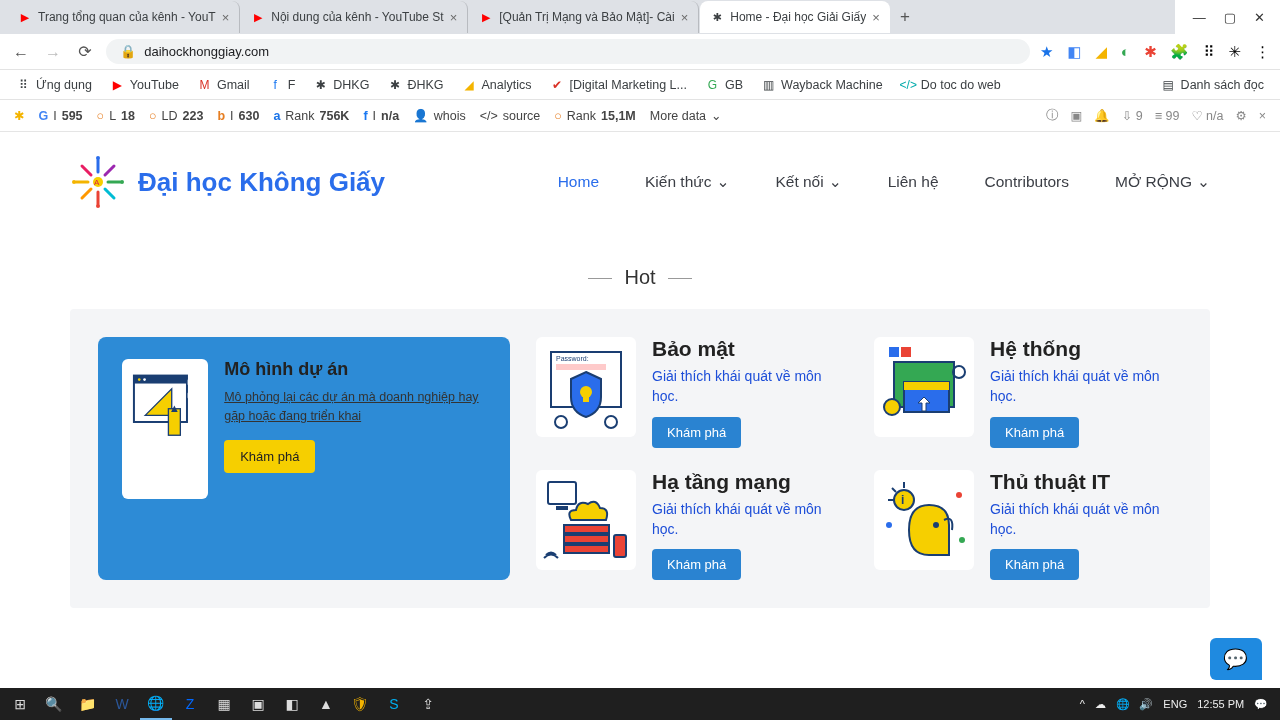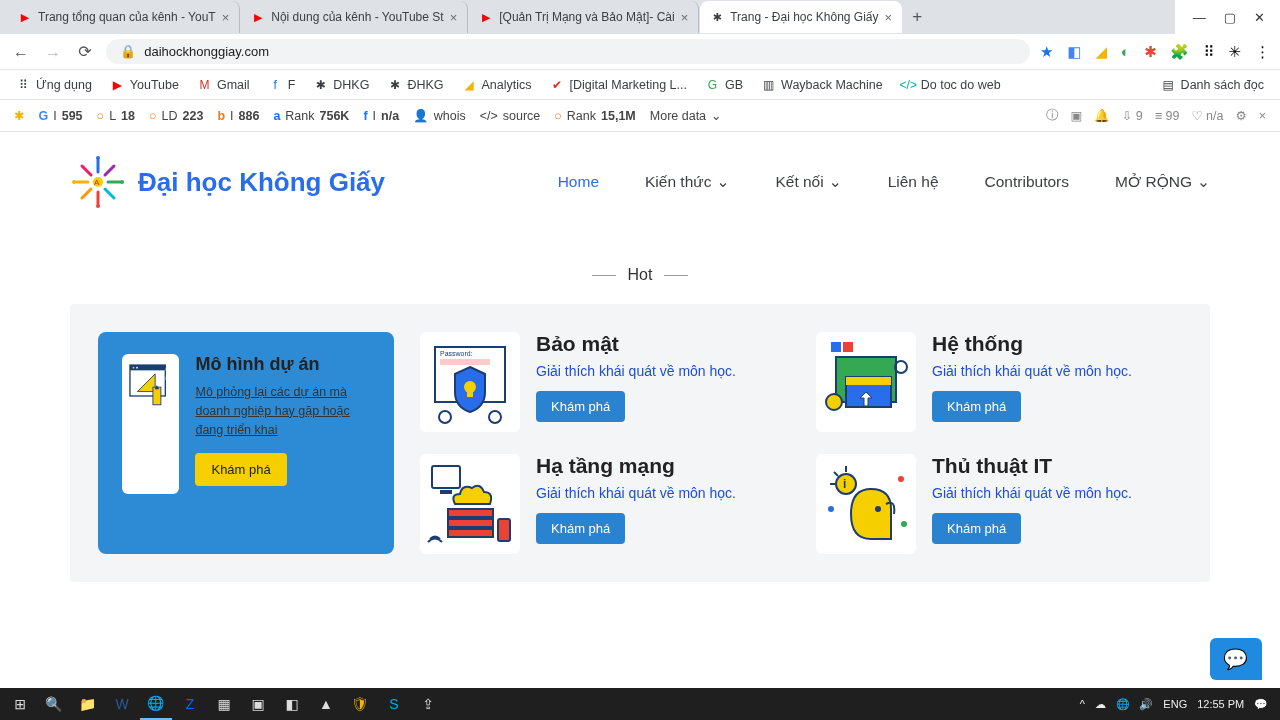--- a/index.html
+++ b/index.html
@@ -31,25 +31,25 @@
 
 .page { background: #fff; }
 .site-header { display: flex; align-items: center; justify-content: space-between; padding: 22px 70px 18px; }
 .logo-wrap { display: flex; align-items: center; gap: 12px; }
 .logo-mark { width: 56px; height: 56px; position: relative; }
 .logo-text { font-size: 26px; font-weight: 600; color: #2a6deb; }
 .main-nav { display: flex; gap: 46px; font-size: 15.5px; color: #3b3e45; }
 .nav-item { display: flex; align-items: flex-start; gap: 5px; cursor: pointer; }
 .nav-item.active { color: #2a6deb; }
 
-.hot-heading { text-align: center; font-size: 16px; color: #333; margin: 38px 0 20px; }
+.hot-heading { text-align: center; font-size: 20px; color: #333; margin: 38px 0 20px; }
 .hot-heading::before, .hot-heading::after { content:""; display:inline-block; width:24px; height:1px; background:#999; vertical-align:middle; margin:0 12px;}
 
 .categories { background: #f4f5f7; margin: 0 70px; padding: 28px 28px; border-radius: 4px; display: flex; gap: 26px; }
-.featured { background: #2d8bd6; width: 296px; border-radius: 8px; padding: 22px 24px 12px; display: flex; gap: 16px; color: #fff; }
+.featured { background: #2d8bd6; width: 412px; border-radius: 8px; padding: 22px 24px 12px; display: flex; gap: 16px; color: #fff; }
 .featured-art { width: 130px; height: 140px; background: #fff; border-radius: 6px; position:relative; }
 .featured-body h3 { font-size: 18px; margin-bottom: 8px; color:#222; font-weight:700;}
 .featured-body p { font-size: 12.5px; line-height: 1.5; color: #333; margin-bottom: 14px; text-decoration: underline; }
 .btn-yellow { background: #f6cf00; color: #222; border: none; padding: 9px 16px; border-radius: 4px; font-size: 13px; font-weight: 500; cursor:pointer;}
 .grid { flex: 1; display: grid; grid-template-columns: 1fr 1fr; gap: 22px 30px; }
 .cat { display: flex; gap: 16px; }
 .cat-art { width: 100px; height: 100px; background: #fff; border-radius: 6px; flex-shrink:0; position:relative;}
 .cat-body h4 { font-size: 21px; color: #222; font-weight: 700; margin-bottom: 5px; }
 .cat-body p { font-size: 14px; color: #1d4ed8; line-height: 1.45; margin-bottom: 10px; }
 .btn-blue { background: #2a83d1; color: #fff; border: none; padding: 8px 15px; border-radius: 4px; font-size: 13px; cursor:pointer;}
@@ -82,21 +82,21 @@
         <span class="tab-title">Nội dung của kênh - YouTube St</span>
         <span class="tab-close">×</span>
       </div>
     <div class="tab">
         <span class="favicon yt-red">▶</span>
         <span class="tab-title">[Quản Trị Mạng và Bảo Mật]- Cài</span>
         <span class="tab-close">×</span>
       </div>
     <div class="tab active">
         <span class="favicon">✱</span>
-        <span class="tab-title">Trang - Đại học Không Giấy</span>
+        <span class="tab-title">Home - Đại học Giải Giấy</span>
         <span class="tab-close">×</span>
       </div>
     <div class="new-tab">+</div>
     <div class="win-controls">
       <span>—</span>
       <span>▢</span>
       <span>✕</span>
     </div>
   </div>
 
@@ -185,21 +185,21 @@
         <span class="num">18</span>
       </div>
     <div class="tb-item">
         <span style="color:#e67e22">○</span>
         <span>LD</span>
         <span class="num">223</span>
       </div>
     <div class="tb-item">
         <span style="color:#e67e22;font-weight:600">b</span>
         <span>I</span>
-        <span class="num">886</span>
+        <span class="num">630</span>
       </div>
     <div class="tb-item">
         <span style="color:#1a73e8;font-weight:600">a</span>
         <span>Rank</span>
         <span class="num">756K</span>
       </div>
     <div class="tb-item">
         <span style="color:#1877f2;font-weight:600">f</span>
         <span>I</span>
         <span class="num">n/a</span>

